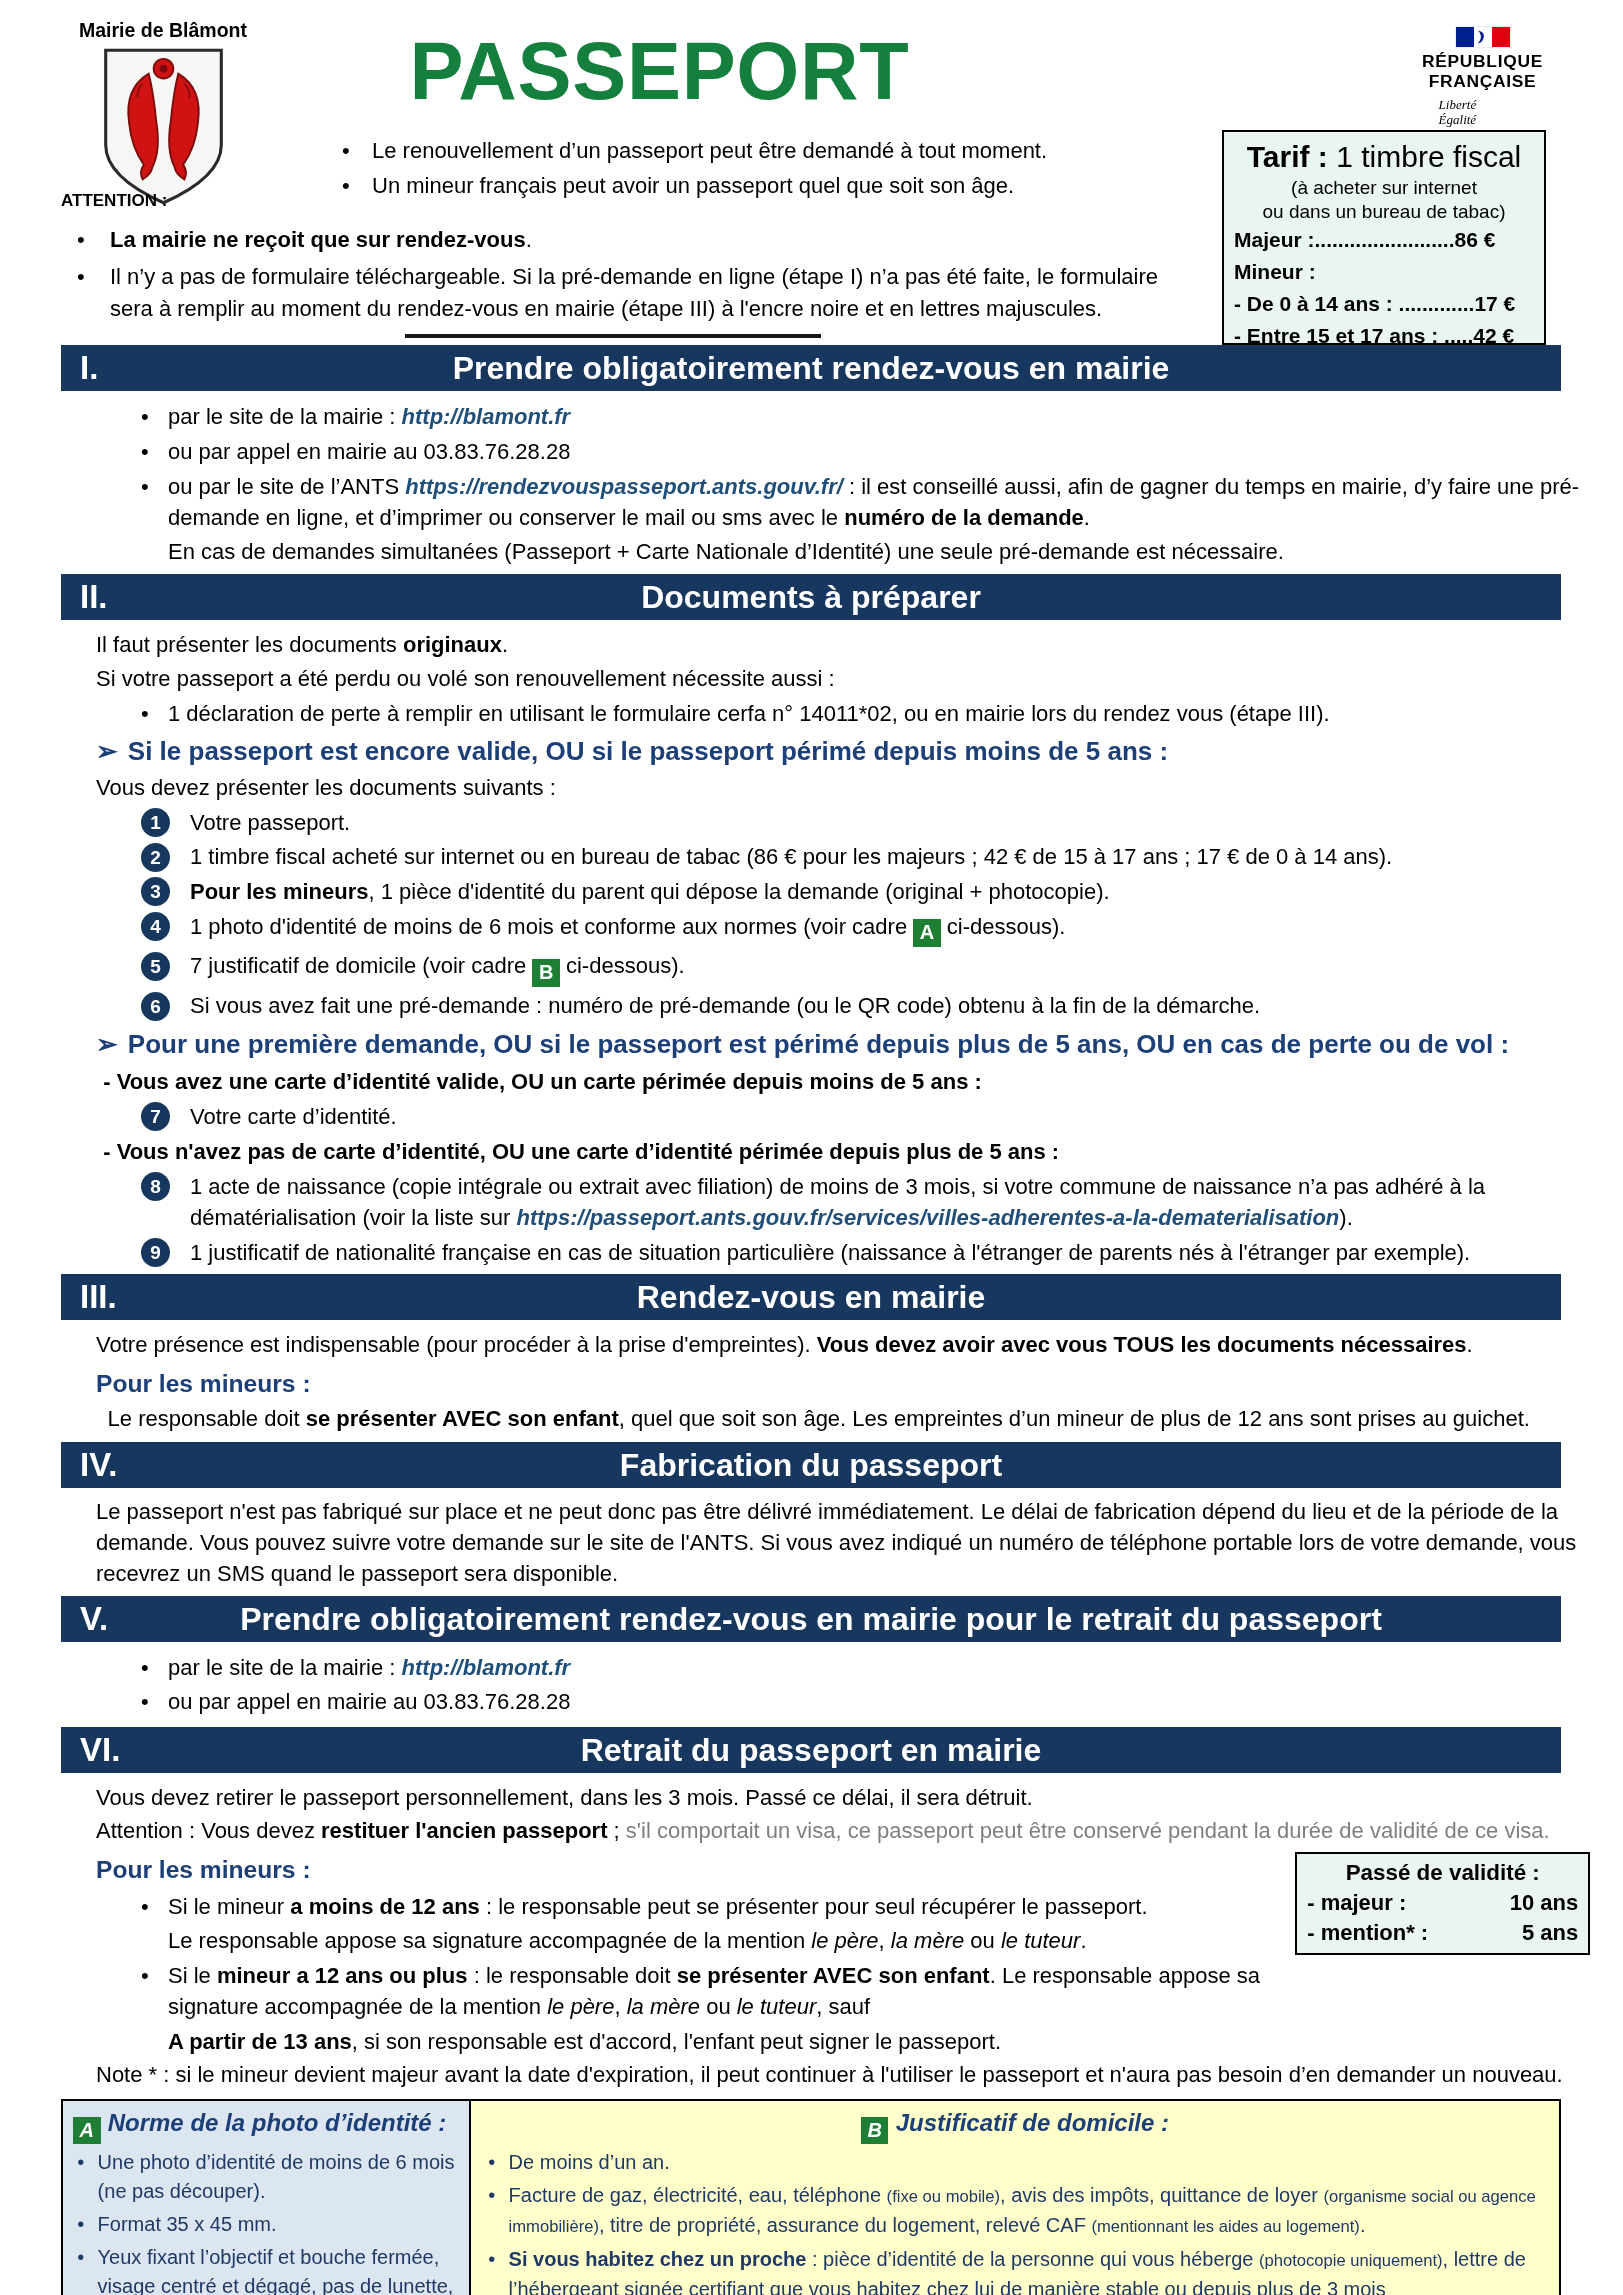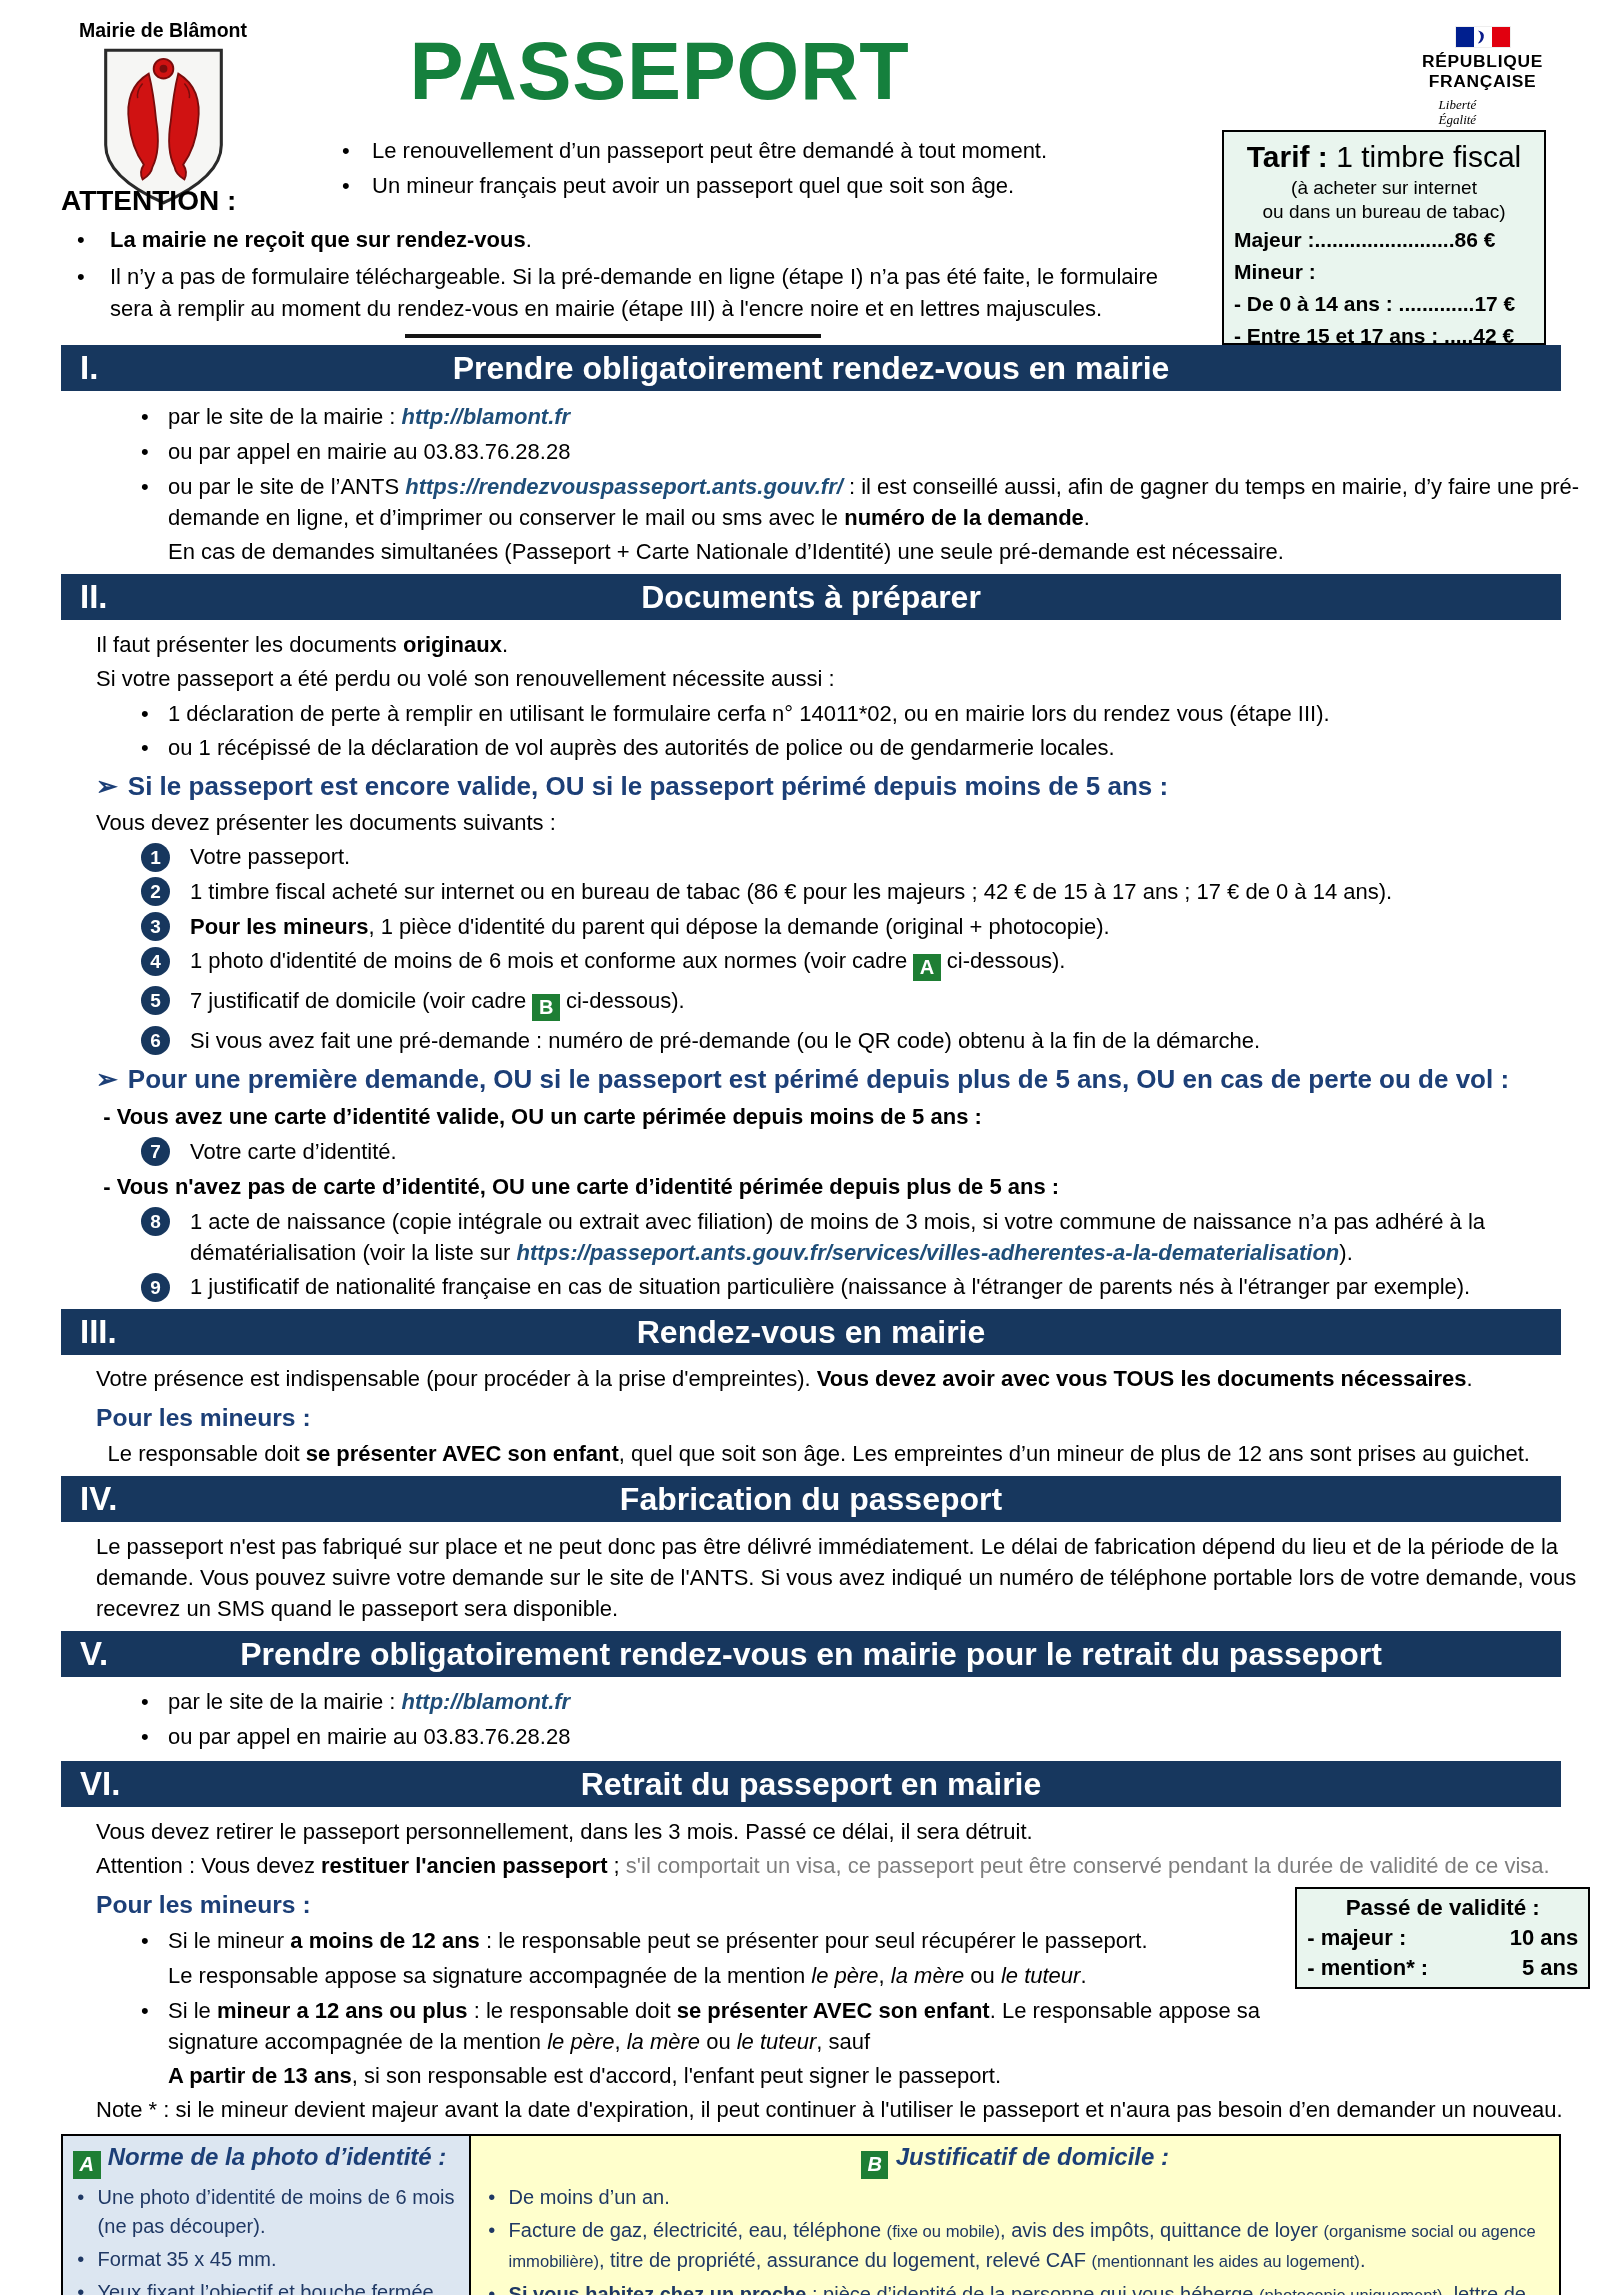--- a/index.html
+++ b/index.html
@@ -12,21 +12,21 @@
   
   .header{position:relative;height:333px;}
   .brand{position:absolute;left:69px;top:19px;width:188px;text-align:center;}
   .brand-name{font-weight:bold;font-size:19.5px;line-height:22px;}
   .shield{margin-top:4.3px;}
   .page-title{position:absolute;left:0;right:304px;top:29px;text-align:center;
     font-size:81px;line-height:85px;font-weight:bold;color:#15803d;letter-spacing:0.7px;}
   .intro-bullets{position:absolute;left:329px;top:132px;width:868px;}
   .ib{position:relative;padding-left:43px;margin:2.9px 0;}
   .ib::before{content:"•";position:absolute;left:13px;}
-  .attention-label{position:absolute;left:61px;top:185px;font-weight:bold;font-size:28px;}
+  .attention-label{position:absolute;left:61px;top:185px;font-weight:bold;font-size:17px;}
   .attention-list{position:absolute;left:61px;top:220px;width:1142px;}
   .ab-item{position:relative;padding-left:49px;margin:4.3px 0;}
   .ab-item::before{content:"•";position:absolute;left:16px;}
   .b{font-weight:bold;}
   .i{font-style:italic;}
   
   .rf{position:absolute;right:72px;top:26px;width:137px;text-align:center;}
   .rf-flag{width:54px;height:20px;margin:0 auto;display:flex;border:0.7px solid #eee;}
   .rf-flag .fb{flex:1;background:#001f8f;position:relative;}
   .rf-flag .fw{flex:1;background:#fff;position:relative;}
@@ -157,21 +157,20 @@
 </div>
 
 <div class="bar">
   <span class="num">II.</span>
   <div class="t">Documents à préparer</div>
 </div>
 <div class="block" style="padding:5.8px 0 2.9px 0;">
   <div class="p"><span>Il faut présenter les documents </span><span class="b">originaux</span><span>.</span></div>
   <div class="p">Si votre passeport a été perdu ou volé son renouvellement nécessite aussi :</div>
   <div class="bl">1 déclaration de perte à remplir en utilisant le formulaire cerfa n° 14011*02, ou en mairie lors du rendez vous (étape III).</div>
-  <div class="bl">ou 1 récépissé de la déclaration de vol auprès des autorités de police ou de gendarmerie locales.</div>
 
   <div class="h-navy"><span class="arr">➢</span><span>Si le passeport est encore valide, OU si le passeport périmé depuis moins de 5 ans :</span></div>
   <div class="p">Vous devez présenter les documents suivants :</div>
 
   <div class="nitem"><span class="circ">1</span><span>Votre passeport.</span></div>
   <div class="nitem"><span class="circ">2</span><span>1 timbre fiscal acheté sur internet ou en bureau de tabac (86 € pour les majeurs ; 42 € de 15 à 17 ans ; 17 € de 0 à 14 ans).</span></div>
   <div class="nitem"><span class="circ">3</span><span class="b">Pour les mineurs</span><span>, 1 pièce d'identité du parent qui dépose la demande (original + photocopie).</span></div>
   <div class="nitem"><span class="circ">4</span><span>1 photo d'identité de moins de 6 mois et conforme aux normes (voir cadre </span><span class="gmark">A</span><span> ci-dessous).</span></div>
   <div class="nitem"><span class="circ">5</span><span>7 justificatif de domicile (voir cadre </span><span class="gmark">B</span><span> ci-dessous).</span></div>
   <div class="nitem"><span class="circ">6</span><span>Si vous avez fait une pré-demande : numéro de pré-demande (ou le QR code) obtenu à la fin de la démarche.</span></div>

